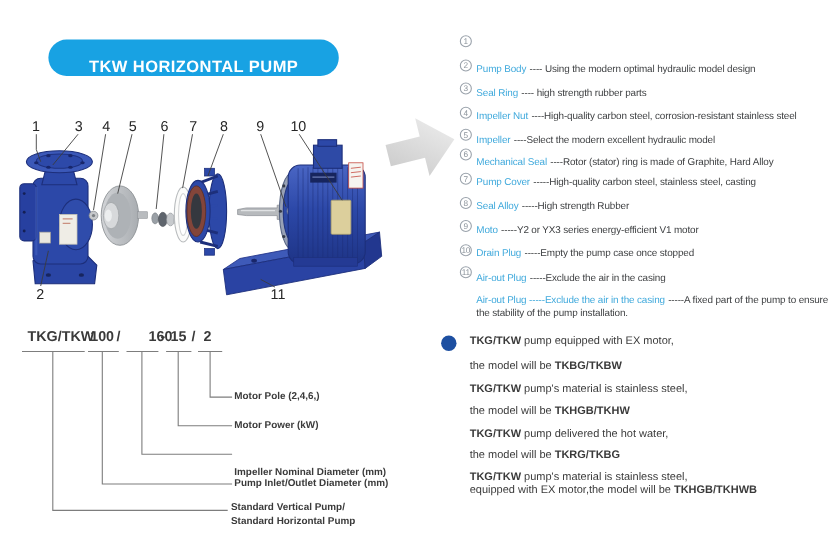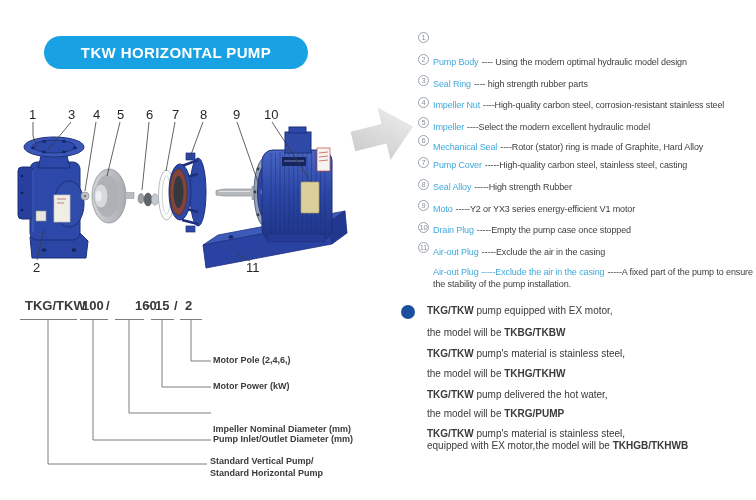--- a/index.html
+++ b/index.html
@@ -5,21 +5,21 @@
   html,body{margin:0;padding:0;}
   body{
     width:756px;height:500px;position:relative;overflow:hidden;
     background:#ffffff;font-family:"Liberation Sans",sans-serif;
     -webkit-font-smoothing:antialiased;
   }
   #art{position:absolute;left:0;top:0;width:756px;height:500px;z-index:0;}
   
   .banner{
     position:absolute;left:44px;top:36px;width:264px;height:33px;z-index:2;
-    background:#18a2e3;border-radius:17px;display:flex;align-items:center;justify-content:center;
+    background:#18a2e3;border-radius:17px;display:flex;align-items:flex-end;justify-content:center;
     color:#ffffff;font-weight:bold;font-size:15px;letter-spacing:.4px;
   }
   
   .pnum{position:absolute;z-index:2;font-size:13px;color:#262626;line-height:13px;}
   
   .prow{position:absolute;left:418px;width:338px;z-index:2;display:flex;gap:4px;
         font-size:9px;line-height:11.5px;letter-spacing:-.12px;}
   .pcirc{flex:0 0 auto;width:11px;height:11px;box-sizing:border-box;border:1px solid #9aa2ab;
          border-radius:50%;color:#8b939b;font-size:7.5px;line-height:9.5px;text-align:center;}
   .ptext{flex:1 1 auto;margin-top:25px;}
@@ -257,17 +257,17 @@
 <span class="mlabel" style="left:213px;top:381px">Motor Power (kW)</span>
 <span class="mlabel" style="left:213px;top:424px">Impeller Nominal Diameter (mm)</span>
 <span class="mlabel" style="left:213px;top:434px">Pump Inlet/Outlet Diameter (mm)</span>
 <span class="mlabel" style="left:210px;top:456px">Standard Vertical Pump/</span>
 <span class="mlabel" style="left:210px;top:468px">Standard Horizontal Pump</span>
 
 <div class="bullet"></div>
 <div class="vline" style="top:305px"><span class="vb">TKG/TKW</span><span> pump equipped with EX motor,</span><span class="vb"></span></div>
 <div class="vline" style="top:327px"><span class="vb"></span><span>the model will be </span><span class="vb">TKBG/TKBW</span></div>
 <div class="vline" style="top:348px"><span class="vb">TKG/TKW</span><span> pump's material is stainless steel,</span><span class="vb"></span></div>
-<div class="vline" style="top:368px"><span class="vb"></span><span>the model will be </span><span class="vb">TKHG/TKHW</span></div>
+<div class="vline" style="top:368px"><span class="vb"></span><span>the model will be </span><span class="vb">TKHGB/TKHW</span></div>
 <div class="vline" style="top:389px"><span class="vb">TKG/TKW</span><span> pump delivered the hot water,</span><span class="vb"></span></div>
-<div class="vline" style="top:408px"><span class="vb"></span><span>the model will be </span><span class="vb">TKRG/PUMP</span></div>
+<div class="vline" style="top:408px"><span class="vb"></span><span>the model will be </span><span class="vb">TKRG/TKBG</span></div>
 <div class="vline" style="top:428px"><span class="vb">TKG/TKW</span><span> pump's material is stainless steel,</span><span class="vb"></span></div>
 <div class="vline" style="top:440px"><span class="vb"></span><span>equipped with EX motor,the model will be </span><span class="vb-lg">TKHGB/TKHWB</span></div>
 
 </body></html>

